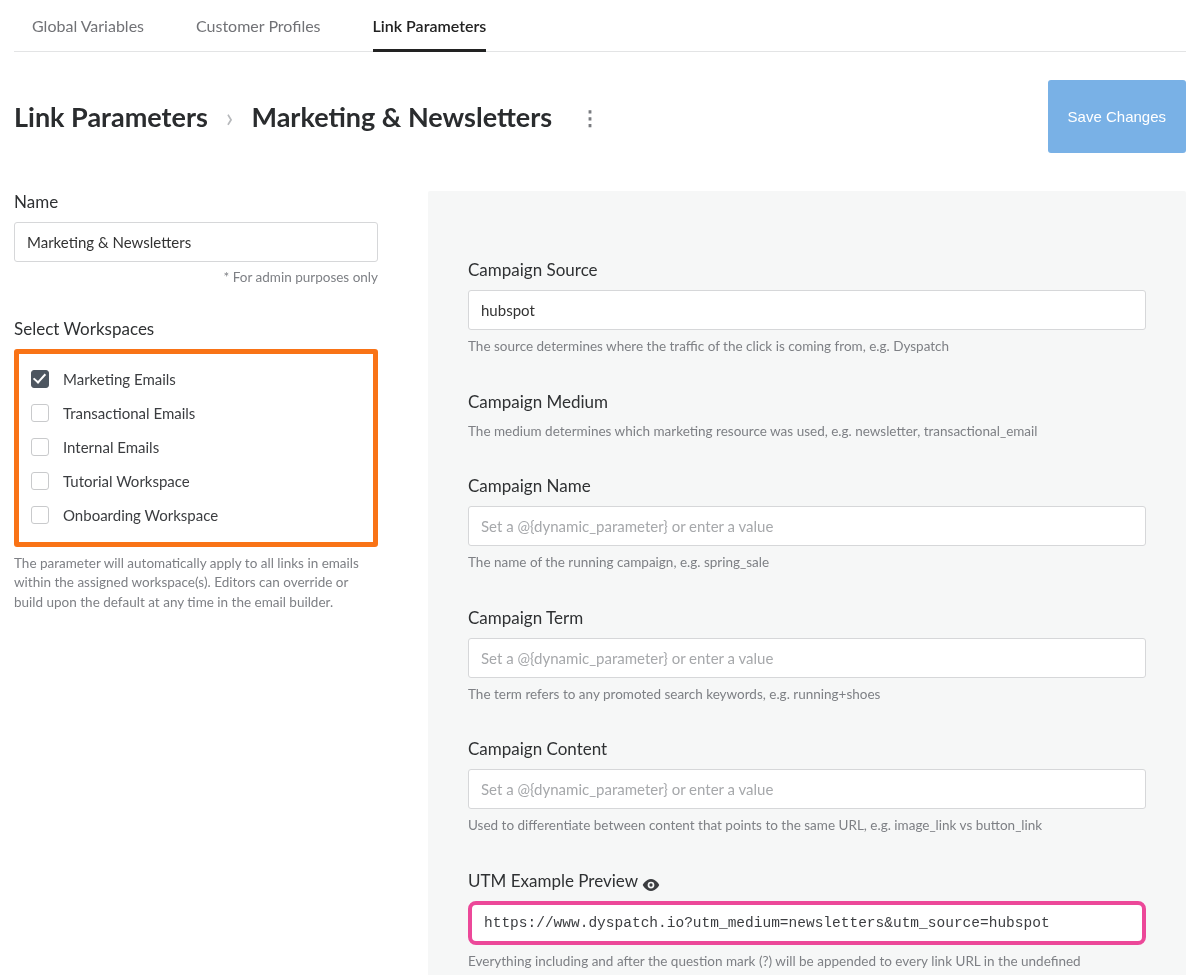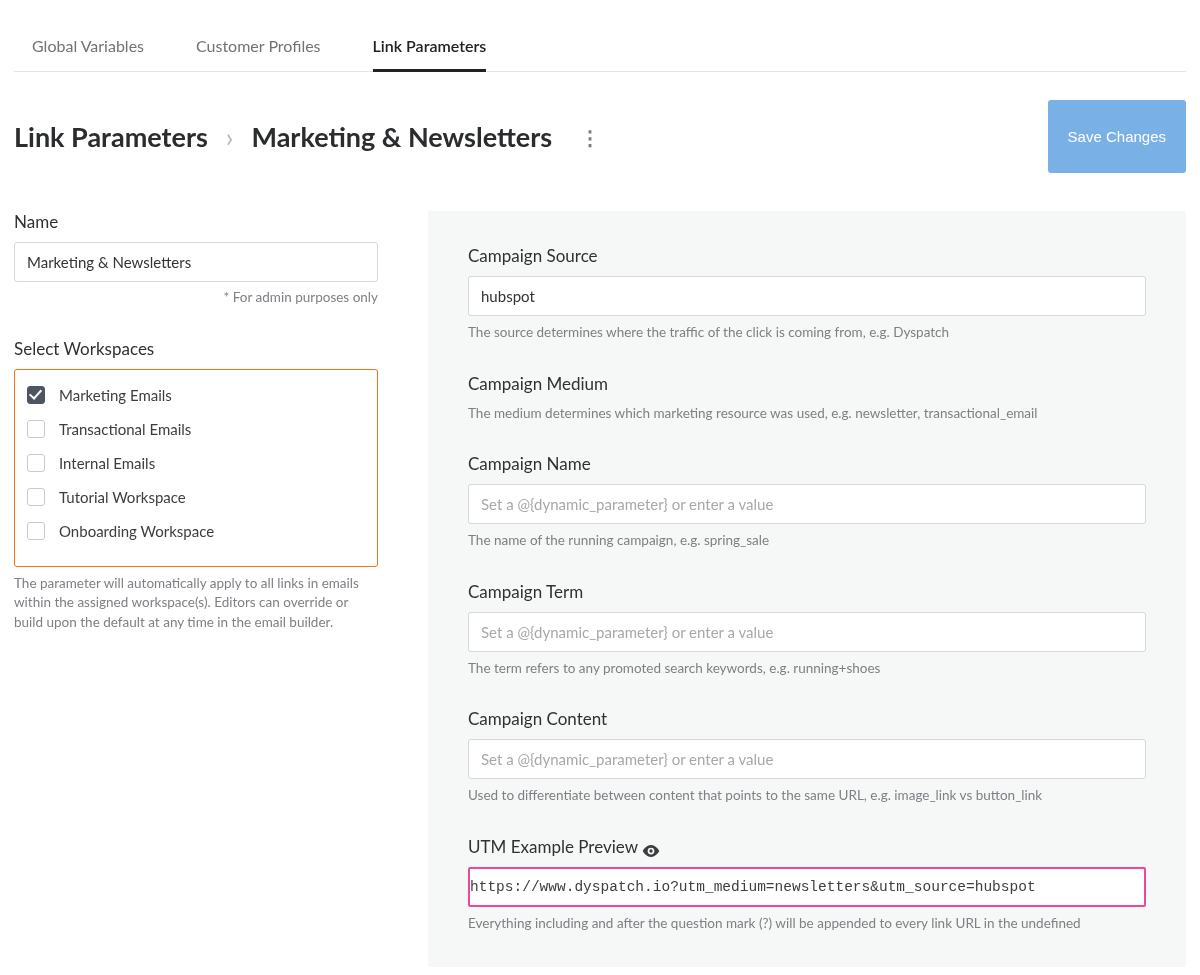--- a/index.html
+++ b/index.html
@@ -9,21 +9,20 @@
     font-family: "Lato", "Segoe UI", "Helvetica Neue", Arial, sans-serif;
     color: #2a2c2e;
     background: #fff;
     font-size: 15px;
   }
   .tabs {
     display: flex;
     gap: 52px;
     border-bottom: 1px solid #e3e4e5;
     padding: 0 18px;
-    margin-top: 20px;
   }
   .tab {
     padding: 16px 0 14px;
     color: #717276;
     cursor: pointer;
     font-size: 16px;
   }
   .tab.active {
     color: #222;
     font-weight: 600;
@@ -97,21 +96,21 @@
   }
   .text-input::placeholder { color: #a6a8ab; }
   .hint {
     font-size: 13.5px;
     color: #7e8085;
     margin-top: 7px;
     line-height: 1.45;
   }
   .left-col .hint-tight { margin-top: 6px; margin-bottom: 30px; text-align: right; }
   .ws-box {
-    border: 1px solid #f97316;
+    border: 5px solid #f97316;
     border-radius: 3px;
     height: 198px;
     overflow-y: auto;
     padding: 8px 6px;
     background: #fff;
   }
   
   .ws-box::-webkit-scrollbar { width: 14px; }
   .ws-box::-webkit-scrollbar-track { background: #f1f1f1; }
   .ws-box::-webkit-scrollbar-thumb { background: #c0c1c3; border-radius: 7px; }
@@ -138,34 +137,34 @@
   }
   .cbox.checked::after {
     content: "";
     position: absolute;
     left: 4px; top: 0px;
     width: 5px; height: 10px;
     border: solid #fff;
     border-width: 0 2px 2px 0;
     transform: rotate(42deg);
   }
-  .r-field { margin-bottom: 30px; }
+  .r-field { margin-bottom: 30px; margin-top: 34px; }
   .r-field:last-child { margin-bottom: 0; }
   .preview-label { display:flex; align-items:flex-end; gap:4px; }
   .eye-icon {
     width: 18px; height: 12px;
     display: inline-block;
     position: relative;
   }
   .eye-icon svg { display:block; }
   .preview-box {
     background: #fff;
-    border: 2px solid #ec4899;
-    border-radius: 2px;
-    padding: 10px 0;
+    border: 4px solid #ec4899;
+    border-radius: 8px;
+    padding: 10px 12px;
     font-family: "SFMono-Regular", Consolas, "Liberation Mono", Menlo, monospace;
     font-size: 14.5px;
     color: #3c3e41;
     white-space: nowrap;
     overflow-x: auto;
   }
 </style>
 </head>
 <body>
 

